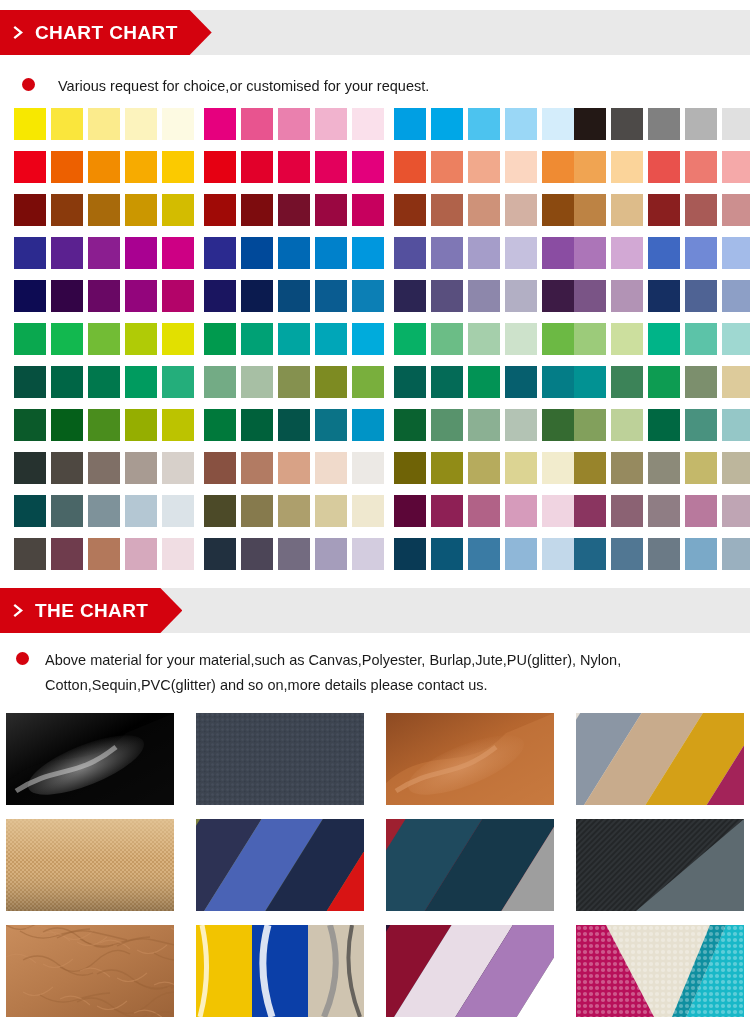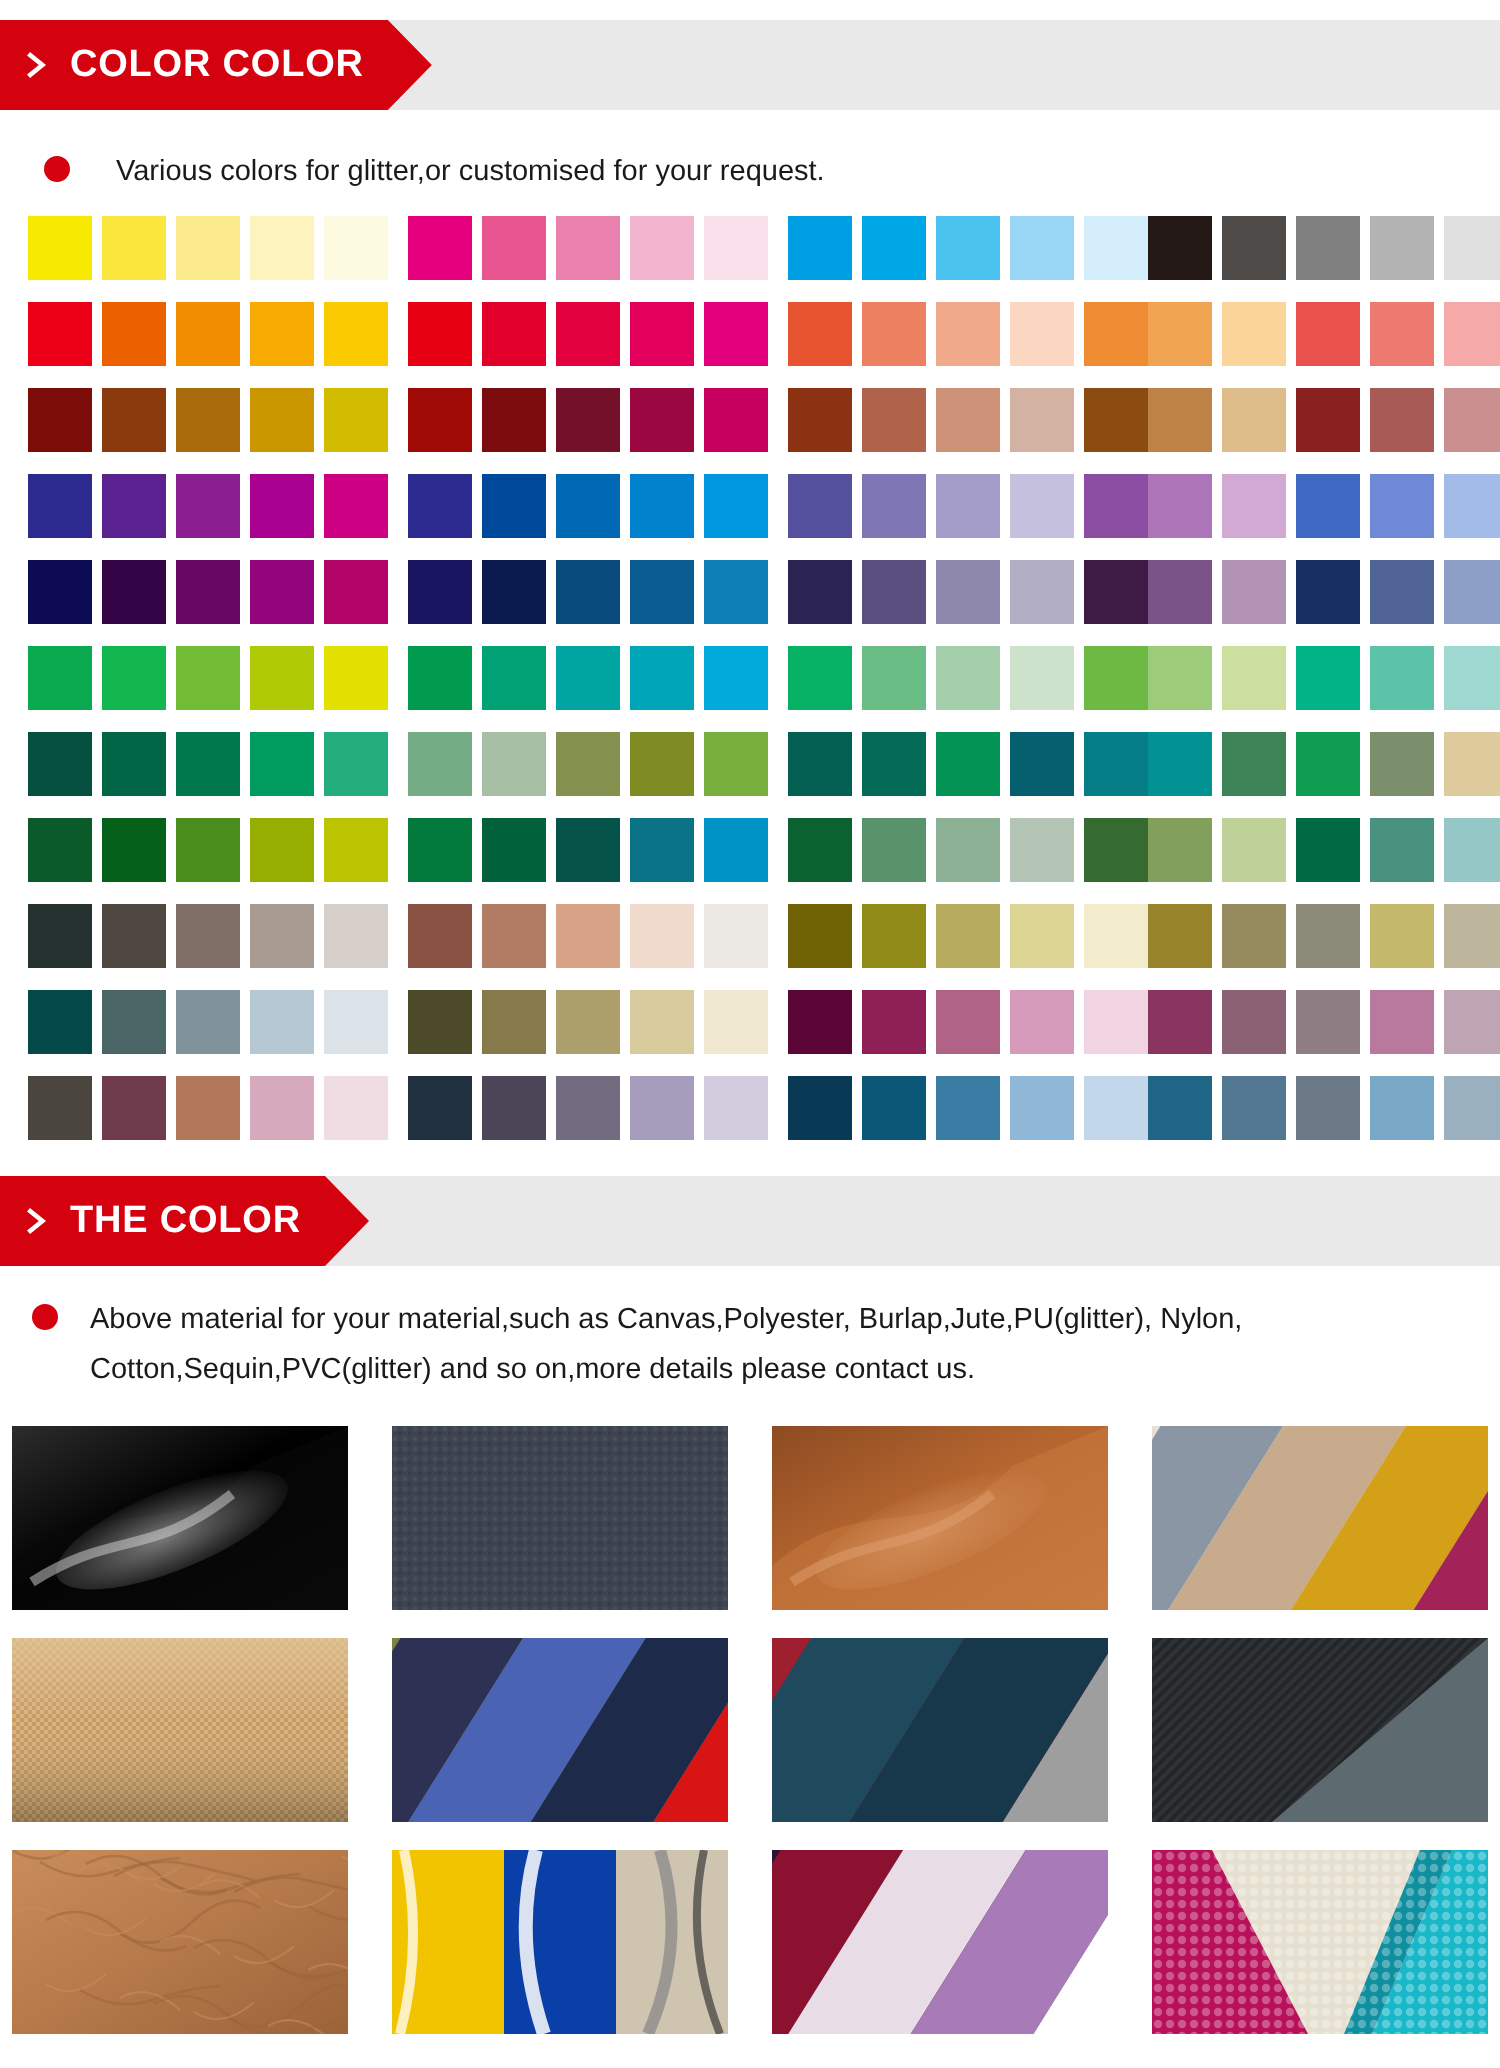--- a/index.html
+++ b/index.html
@@ -107,27 +107,27 @@
 </head>
 <body>
 
 <div class="page">
 
   <div class="section-band" style="top:10px;">
     <div class="section-tab">
       <svg class="chev-icon" viewBox="0 0 13 15">
         <path d="M2 1 L10 7.5 L2 14 L0.5 12.2 L6.4 7.5 L0.5 2.8 Z" fill="#ffffff"></path>
       </svg>
-      <span class="section-title">COLOR COLOR</span>
+      <span class="section-title">CHART CHART</span>
     </div>
   </div>
 
   <div class="note" style="left:22px; top:74px; width:700px;">
     <span class="note-dot"></span>
-    <span class="note-text" style="margin-left:23px;">Various colors for glitter,or customised for your request.</span>
+    <span class="note-text" style="margin-left:23px;">Various request for choice,or customised for your request.</span>
   </div>
 
   <div id="swatch-grid">
       <div class="swatch-row" style="height: 43px;">
         <div class="swatch-group" style="left: 14px;">
           <span class="swatch" title="#f7e800" style="background: rgb(247, 232, 0); width: 32px; height: 32px;"></span>
           <span class="swatch" title="#fae63c" style="background: rgb(250, 230, 60); width: 32px; height: 32px;"></span>
           <span class="swatch" title="#fbeb8c" style="background: rgb(251, 235, 140); width: 32px; height: 32px;"></span>
           <span class="swatch" title="#fcf3bd" style="background: rgb(252, 243, 189); width: 32px; height: 32px;"></span>
           <span class="swatch" title="#fdfae2" style="background: rgb(253, 250, 226); width: 32px; height: 32px;"></span>
@@ -454,21 +454,21 @@
           <span class="swatch" title="#9ab0bf" style="background: rgb(154, 176, 191); width: 32px; height: 32px;"></span>
         </div>
       </div>
     </div>
 
   <div class="section-band" style="top:588px;">
     <div class="section-tab">
       <svg class="chev-icon" viewBox="0 0 13 15">
         <path d="M2 1 L10 7.5 L2 14 L0.5 12.2 L6.4 7.5 L0.5 2.8 Z" fill="#ffffff"></path>
       </svg>
-      <span class="section-title">THE COLOR</span>
+      <span class="section-title">THE CHART</span>
     </div>
   </div>
 
   <div class="note" style="left:16px; top:648px; width:730px;">
     <span class="note-dot"></span>
     <span class="note-text" style="margin-left:16px;">Above material for your material,such as Canvas,Polyester, Burlap,Jute,PU(glitter), Nylon,
 Cotton,Sequin,PVC(glitter) and so on,more details please contact us.</span>
   </div>
 
   <div id="fabric-grid">

